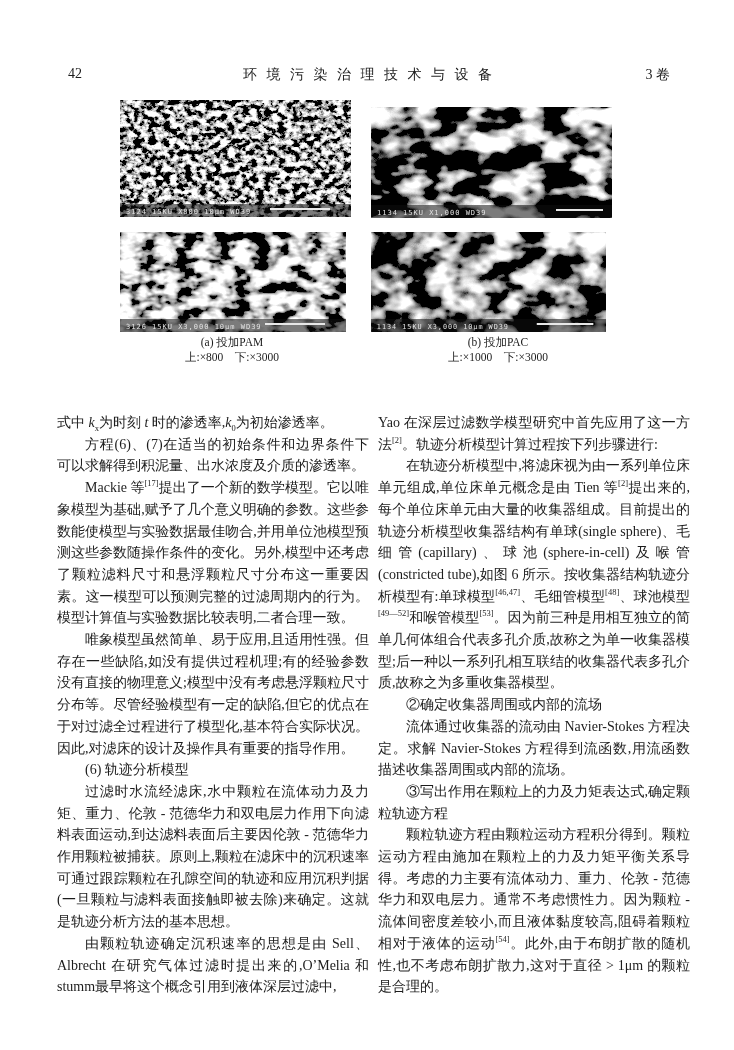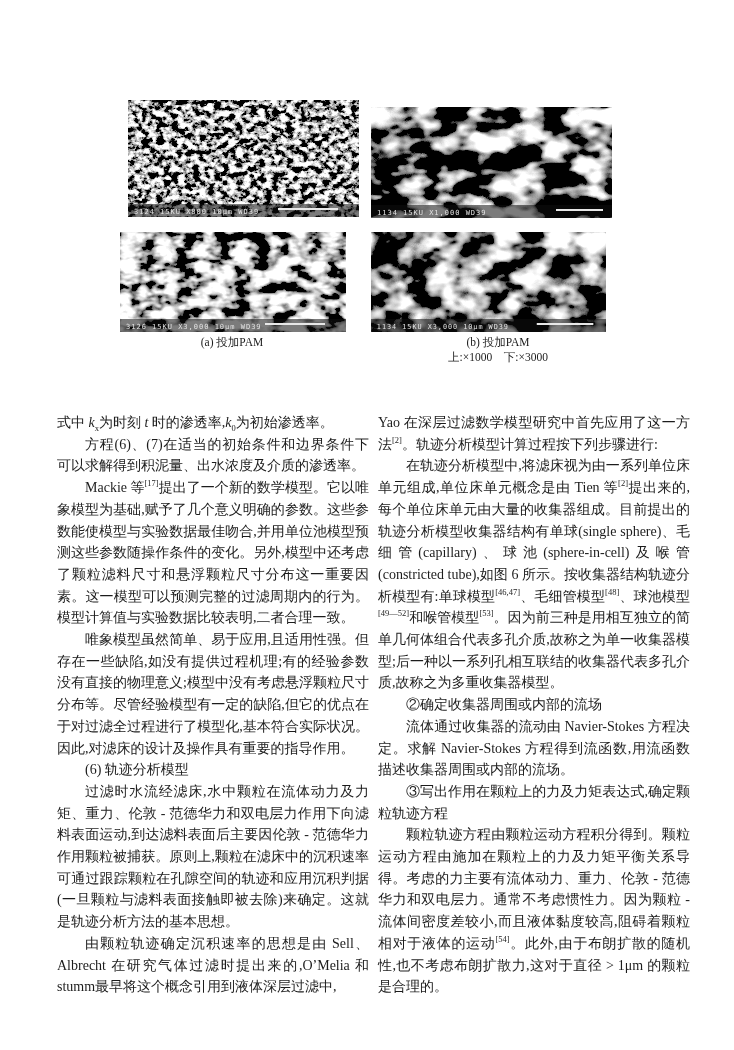--- a/index.html
+++ b/index.html
@@ -11,21 +11,21 @@
   }
   
   .header { position:absolute; top:66px; left:68px; right:64px; height:18px; font-size:14px; }
   .header .pageno { position:absolute; left:0; top:0; }
   .header .jtitle { position:absolute; left:0; right:0; text-align:center; letter-spacing:3px; }
   .header .vol { position:absolute; right:0; top:0; }
   
   .figure-panel { position:absolute; left:120px; top:100px; width:492px; height:300px; }
   .sem { position:absolute; display:block; background:#141414; }
   .sem svg { display:block; width:100%; height:100%; }
-  .sem-a { left:8px;   top:0px;   width:231px; height:117px; }
+  .sem-a { left:0px;   top:0px;   width:231px; height:117px; }
   .sem-b { left:251px; top:7px;   width:241px; height:111px; }
   .sem-c { left:0px;   top:132px; width:226px; height:100px; }
   .sem-d { left:251px; top:132px; width:235px; height:100px; }
   .sem-bar-text { font-family:"DejaVu Sans Mono",monospace; font-size:7px; fill:#e3e3e3; letter-spacing:1px; }
   .subcap { position:absolute; width:240px; text-align:center; font-size:11.5px; line-height:15px; }
   .subcap-a { left:-8px;  top:235px; }
   .subcap-b { left:258px; top:235px; }
   .fig-caption {
     position:absolute; left:0; top:280px; width:492px;
     text-align:center; font-size:13px; font-weight:bold;
@@ -39,20 +39,25 @@
   .col p.indent { text-indent:2em; }
   .col sup { font-size:8.5px; line-height:0; vertical-align:super; }
   .col sub { font-size:8.5px; line-height:0; vertical-align:sub; }
   .col i { font-style:italic; }
 </style>
 </head>
 <body>
 
 <div class="page">
 
+  <div class="header">
+    <span class="pageno">42</span>
+    <span class="jtitle">环 境 污 染 治 理 技 术 与 设 备</span>
+    <span class="vol">3 卷</span>
+  </div>
 
   <div class="figure-panel">
 
     <div class="sem sem-a">
       <svg viewBox="0 0 231 117" preserveAspectRatio="none" aria-hidden="true">
         <defs>
           <filter id="fA" x="0" y="0" width="100%" height="100%">
             <feTurbulence type="fractalNoise" baseFrequency="0.14 0.18" numOctaves="4" seed="8" stitchTiles="stitch"></feTurbulence>
             <feColorMatrix type="matrix" values="2.6 2.6 2.6 0 -3.5  2.6 2.6 2.6 0 -3.5  2.6 2.6 2.6 0 -3.5  0 0 0 0 1"></feColorMatrix>
           </filter>
@@ -113,23 +118,24 @@
         <rect width="241" height="100" fill="#171717"></rect>
         <rect width="241" height="100" filter="url(#fD)"></rect>
         <rect y="87" width="241" height="13" fill="rgba(15,15,15,0.55)"></rect>
         <line x1="170" y1="92" x2="228" y2="92" stroke="#e8e8e8" stroke-width="2"></line>
         <text x="6" y="97" class="sem-bar-text">1134 15KU X3,000 10μm WD39</text>
       </svg>
     </div>
 
     <div class="subcap subcap-a">
       <div>(a) 投加PAM</div>
+      <div>上:×800　下:×3000</div>
     </div>
     <div class="subcap subcap-b">
-      <div>(b) 投加PAM</div>
+      <div>(b) 投加PAC</div>
       <div>上:×1000　下:×3000</div>
     </div>
 
   </div>
 
   <div class="col col-left">
       <p>式中 <i>k</i><sub>x</sub>为时刻 <i>t</i> 时的渗透率,<i>k</i><sub>0</sub>为初始渗透率。</p>
       <p class="indent">方程(6)、(7)在适当的初始条件和边界条件下可以求解得到积泥量、出水浓度及介质的渗透率。</p>
       <p class="indent">Mackie 等<sup>[17]</sup>提出了一个新的数学模型。它以唯象模型为基础,赋予了几个意义明确的参数。这些参数能使模型与实验数据最佳吻合,并用单位池模型预测这些参数随操作条件的变化。另外,模型中还考虑了颗粒滤料尺寸和悬浮颗粒尺寸分布这一重要因素。这一模型可以预测完整的过滤周期内的行为。模型计算值与实验数据比较表明,二者合理一致。</p>
       <p class="indent">唯象模型虽然简单、易于应用,且适用性强。但存在一些缺陷,如没有提供过程机理;有的经验参数没有直接的物理意义;模型中没有考虑悬浮颗粒尺寸分布等。尽管经验模型有一定的缺陷,但它的优点在于对过滤全过程进行了模型化,基本符合实际状况。因此,对滤床的设计及操作具有重要的指导作用。</p>

